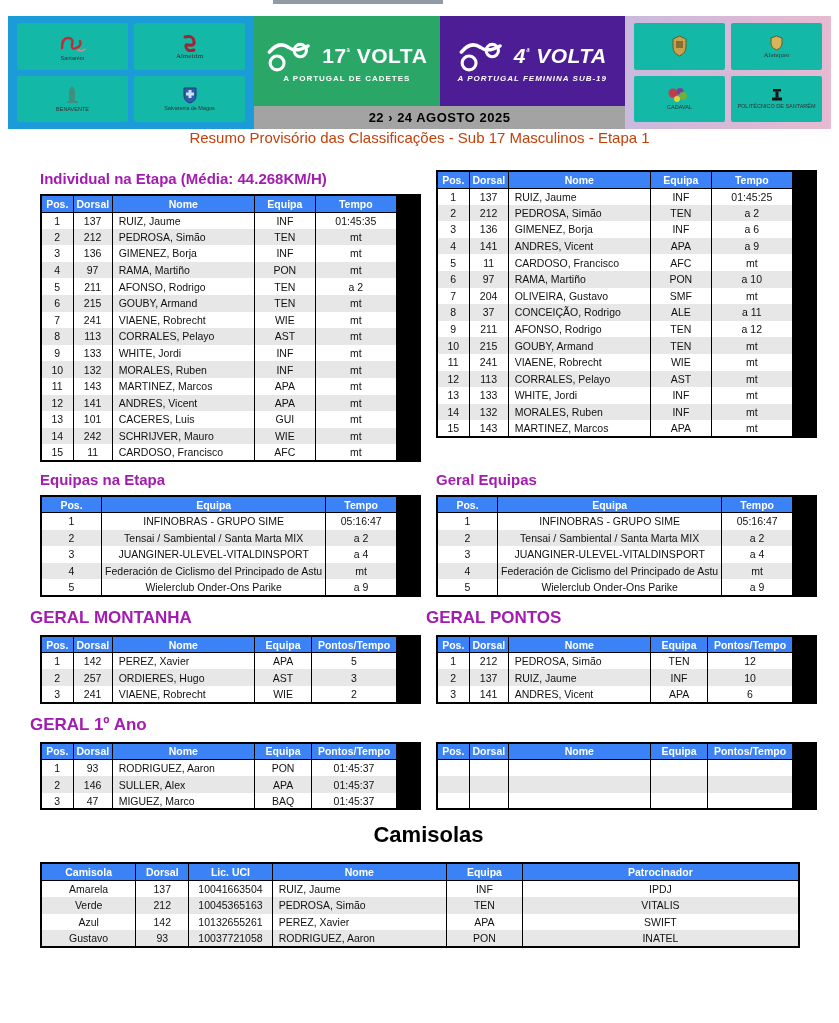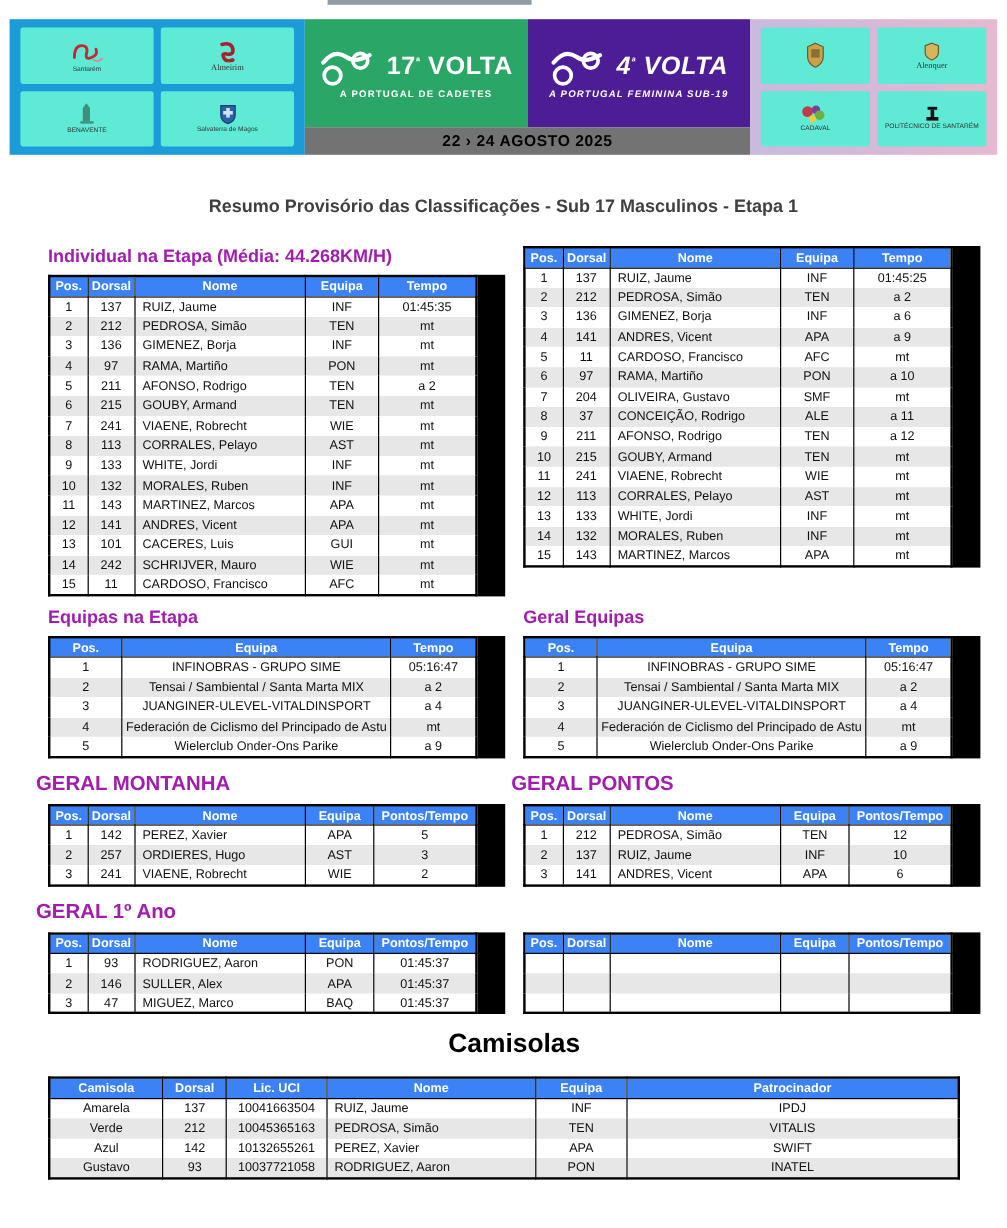--- a/index.html
+++ b/index.html
@@ -6,33 +6,33 @@
   body { background:#fff; font-family:"Liberation Sans", sans-serif; }
   .page { width:839px; height:1023px; position:relative; background:#fff; overflow:hidden; }
 
   .artifact { position:absolute; left:273px; top:0; width:170px; height:4px; background:#7e8a95; opacity:.85; }
 
   
   .pageheader { position:absolute; left:8px; top:16px; width:823px; height:113px; display:flex; }
   .side { height:100%; display:grid; grid-template-columns:1fr 1fr; grid-template-rows:1fr 1fr; gap:6px; padding:7px 9px; }
   .side-left  { width:246px; }
   .side-right { width:206px; background:linear-gradient(90deg,#c9bade 0%,#d9b8d6 55%,#e6bad0 100%); }
-  .logo-box { background:#5eead4; border-radius:2px; display:flex; flex-direction:column; align-items:center; justify-content:center; overflow:hidden; padding:1px; }
+  .logo-box { background:#14b8a6; border-radius:2px; display:flex; flex-direction:column; align-items:center; justify-content:center; overflow:hidden; padding:1px; }
   .logo-label { font-size:5.5px; color:#333; text-align:center; line-height:6px; margin-top:1px; }
   .center { flex:1; display:flex; flex-direction:column; }
   .panels { flex:1; display:flex; }
   .panel { flex:1; color:#fff; display:flex; flex-direction:column; align-items:center; justify-content:center; }
   .panel-row { display:flex; align-items:center; gap:6px; }
   .big-title { font-size:21px; font-weight:bold; letter-spacing:.5px; white-space:nowrap; }
   .big-title sup { font-size:9px; }
   .subtitle { font-size:8px; font-weight:bold; letter-spacing:1px; margin-top:1px; white-space:nowrap; }
-  .datebar { height:23px; background:#737373; color:#000; display:flex; align-items:center; justify-content:center; font-weight:bold; font-size:13px; letter-spacing:.5px; }
+  .datebar { height:23px; background:#a3a3a3; color:#000; display:flex; align-items:center; justify-content:center; font-weight:bold; font-size:13px; letter-spacing:.5px; }
 
   
-  .ptitle { margin-top:35px; text-align:center; font-size:15px; font-weight:bold; color:#404040; }
+  .ptitle { text-align:center; font-size:15px; font-weight:normal; color:#c2410c; }
   .content { padding:0 22px 0 40px; }
   .two { display:grid; grid-template-columns:1fr 1fr; column-gap:15px; }
   .stitle { font-weight:bold; font-size:15px; color:#a21caf; margin-bottom:7px; }
   .stitle.big { font-size:17px; margin-left:-10px; }
   .mt24 { margin-top:24px; } .mt10 { margin-top:9px; } .mt12 { margin-top:11px; }
   .camtitle { text-align:center; font-size:22px; font-weight:bold; margin-top:12px; }
 
   
   .twrap { display:flex; align-items:stretch; }
   .twrap table { flex:1 1 auto; }

